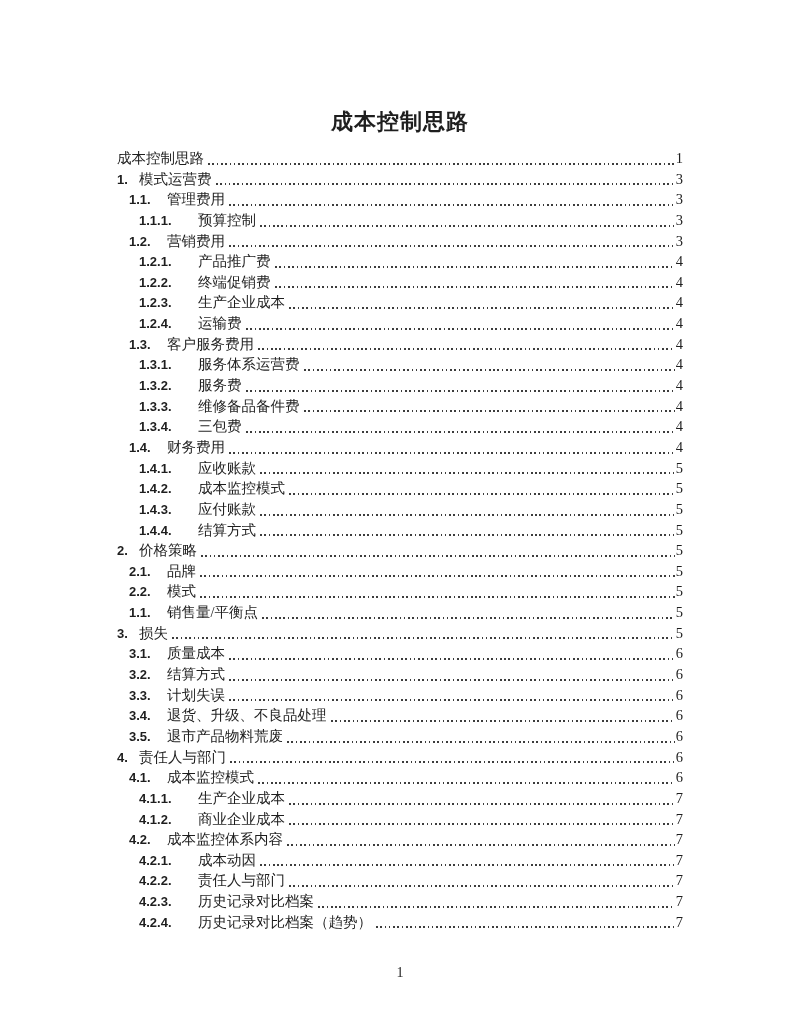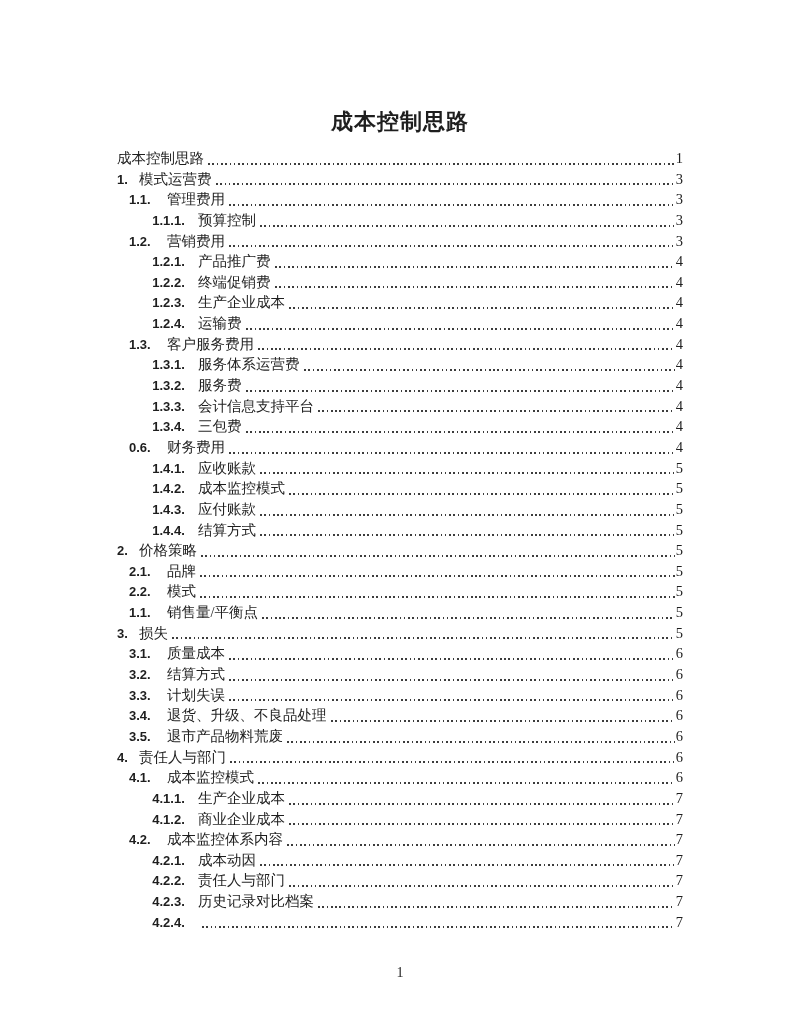--- a/index.html
+++ b/index.html
@@ -36,21 +36,21 @@
   .toc-num {
     flex: 0 0 auto;
     font-family: "Liberation Sans", "DejaVu Sans", sans-serif;
     font-weight: 600;
     font-size: 13px;
   }
   .lvl-1 .toc-num { width: 22px; }
   .lvl-2 { padding-left: 12px; }
   .lvl-2 .toc-num { width: 38px; }
   .lvl-3 { padding-left: 22px; }
-  .lvl-3 .toc-num { width: 59px; text-align: center; }
+  .lvl-3 .toc-num { width: 59px; }
   .toc-label { flex: 0 0 auto; }
   .toc-leader {
     flex: 1 1 auto;
     min-width: 8px;
     height: 2px;
     align-self: flex-end;
     margin: 0 1px 4px 4px;
     background: repeating-linear-gradient(to right, #3c3c3c 0 1.6px, transparent 1.6px 4.3px);
   }
   .toc-page {
@@ -138,32 +138,32 @@
     <span class="toc-page">4</span>
   </div>
     <div class="toc-row lvl-3">
     <span class="toc-num">1.3.2.</span>
     <span class="toc-label">服务费</span>
     <span class="toc-leader"></span>
     <span class="toc-page">4</span>
   </div>
     <div class="toc-row lvl-3">
     <span class="toc-num">1.3.3.</span>
-    <span class="toc-label">会计信息支持平台</span>
+    <span class="toc-label">维修备品备件费</span>
     <span class="toc-leader"></span>
     <span class="toc-page">4</span>
   </div>
     <div class="toc-row lvl-3">
     <span class="toc-num">1.3.4.</span>
     <span class="toc-label">三包费</span>
     <span class="toc-leader"></span>
     <span class="toc-page">4</span>
   </div>
     <div class="toc-row lvl-2">
-    <span class="toc-num">0.6.</span>
+    <span class="toc-num">1.4.</span>
     <span class="toc-label">财务费用</span>
     <span class="toc-leader"></span>
     <span class="toc-page">4</span>
   </div>
     <div class="toc-row lvl-3">
     <span class="toc-num">1.4.1.</span>
     <span class="toc-label">应收账款</span>
     <span class="toc-leader"></span>
     <span class="toc-page">5</span>
   </div>
@@ -288,18 +288,19 @@
     <span class="toc-page">7</span>
   </div>
     <div class="toc-row lvl-3">
     <span class="toc-num">4.2.3.</span>
     <span class="toc-label">历史记录对比档案</span>
     <span class="toc-leader"></span>
     <span class="toc-page">7</span>
   </div>
     <div class="toc-row lvl-3">
     <span class="toc-num">4.2.4.</span>
+    <span class="toc-label">历史记录对比档案（趋势）</span>
     <span class="toc-leader"></span>
     <span class="toc-page">7</span>
   </div>
   </div>
 
 <div class="page-footer">1</div>
 
 </body></html>

